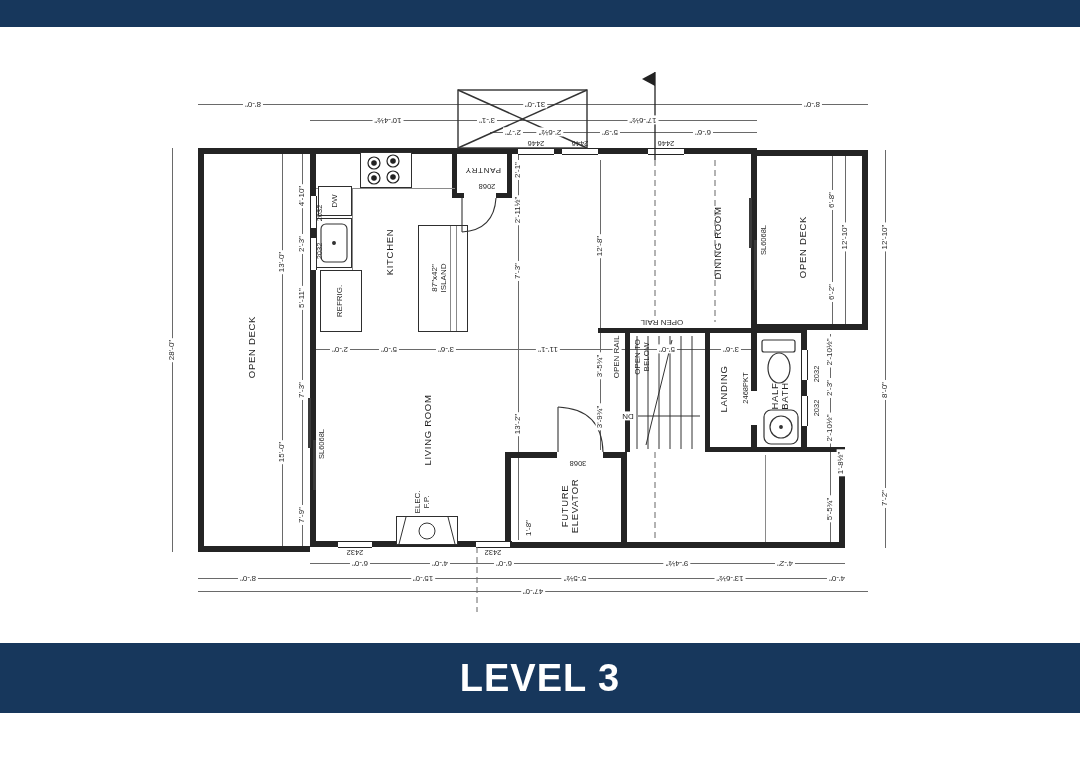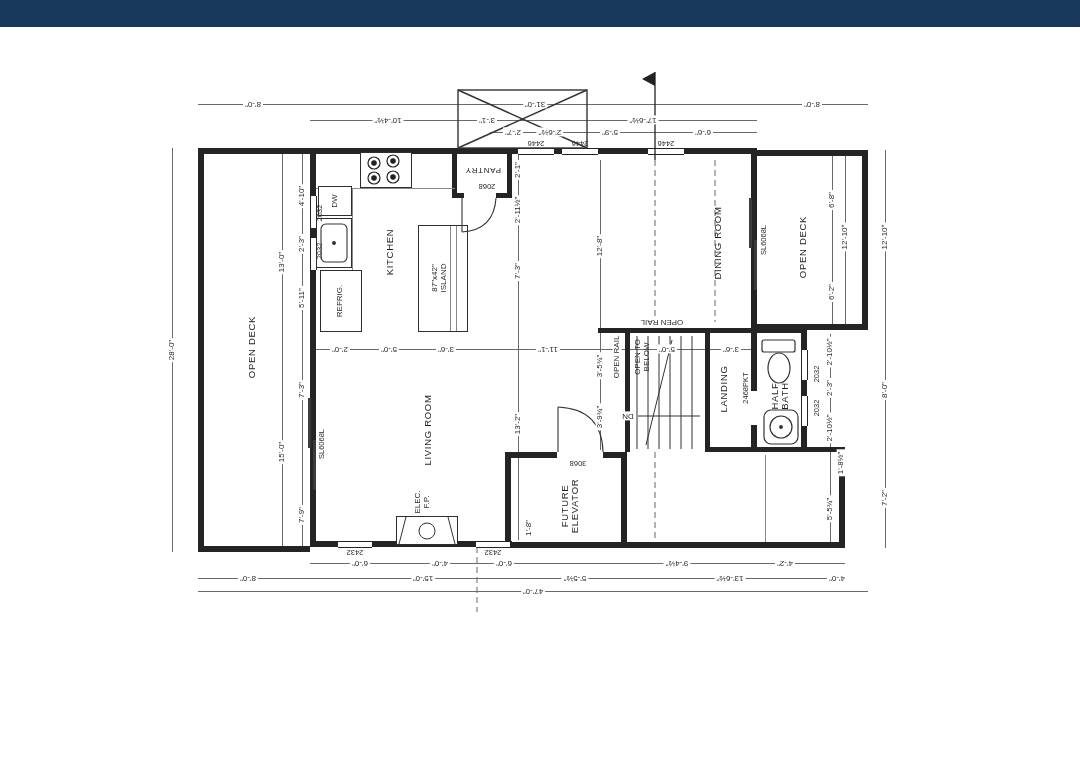--- a/index.html
+++ b/index.html
@@ -30,20 +30,23 @@
   .win{font-size:7.5px;background:transparent;}
   .two{text-align:center;}
   svg{position:absolute;left:0;top:0;}
 </style>
 </head>
 <body>
 
 <div id="canvas">
 
   <div id="top-banner" class="banner"></div>
+  <div id="level-banner" class="banner">
+    <span class="level-text">LEVEL 3</span>
+  </div>
 
   <div class="dline" style="left:198px;top:104px;width:670px;height:1px"></div>
   <div class="dline" style="left:310px;top:120px;width:447px;height:1px"></div>
   <div class="dline" style="left:490px;top:132px;width:267px;height:1px"></div>
   <div class="dline" style="left:172px;top:148px;width:1px;height:404px"></div>
   <div class="dline" style="left:282px;top:148px;width:1px;height:404px"></div>
   <div class="dline" style="left:302px;top:148px;width:1px;height:404px"></div>
   <div class="dline" style="left:310px;top:563px;width:535px;height:1px"></div>
   <div class="dline" style="left:198px;top:578px;width:647px;height:1px"></div>
   <div class="dline" style="left:198px;top:591px;width:670px;height:1px"></div>

